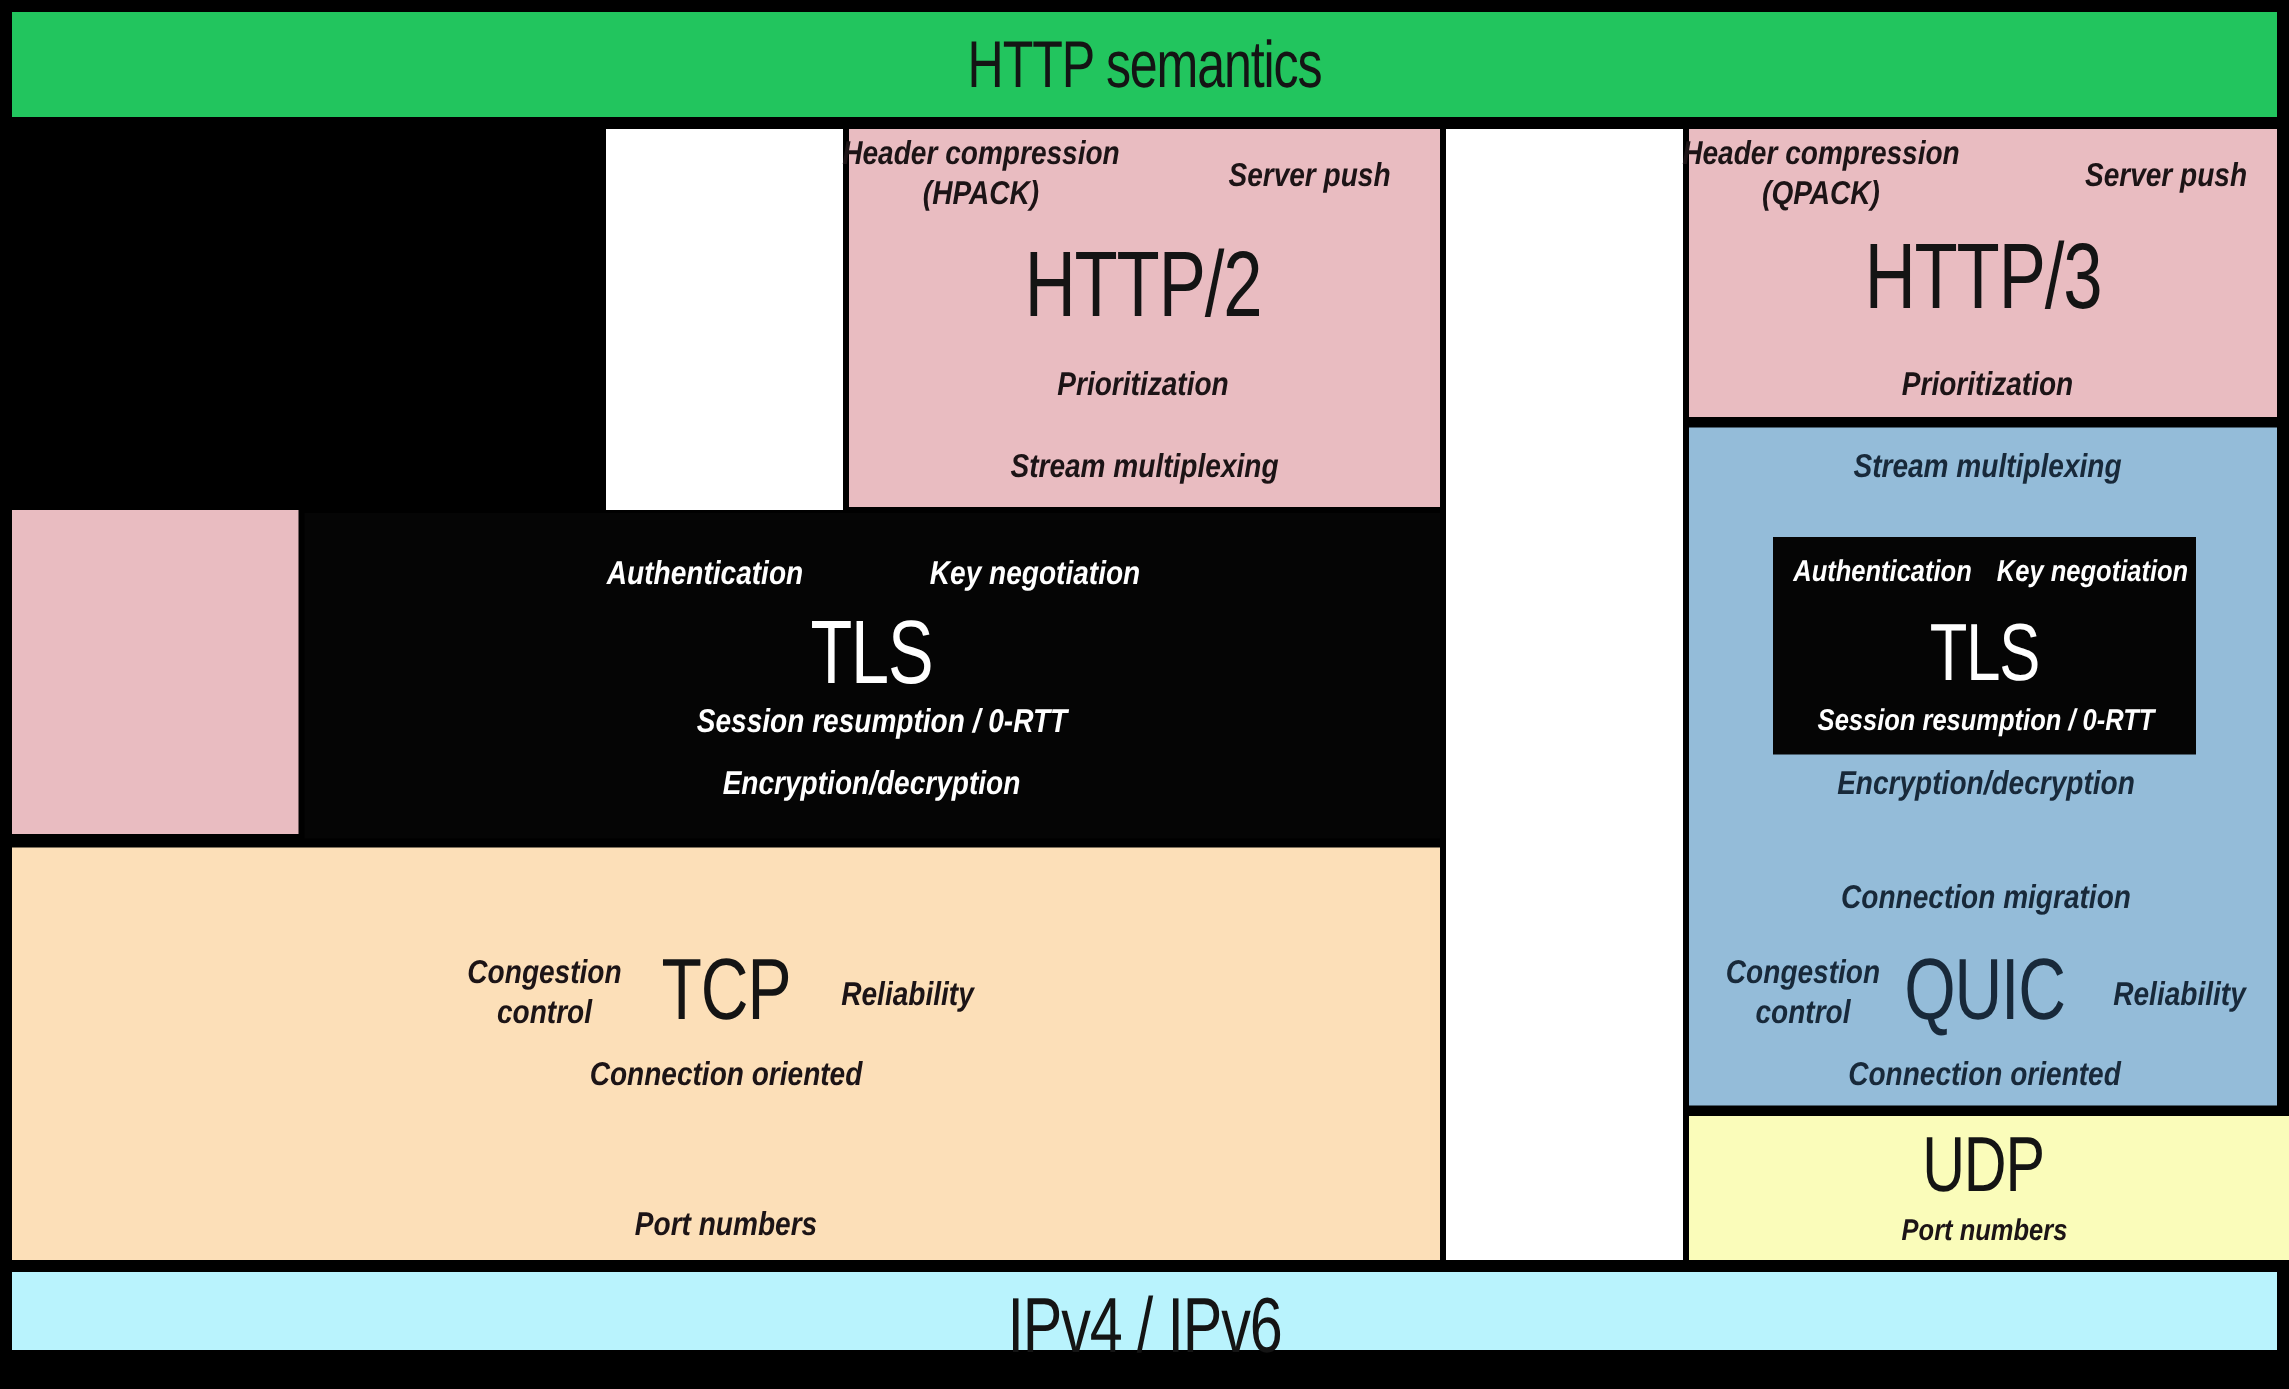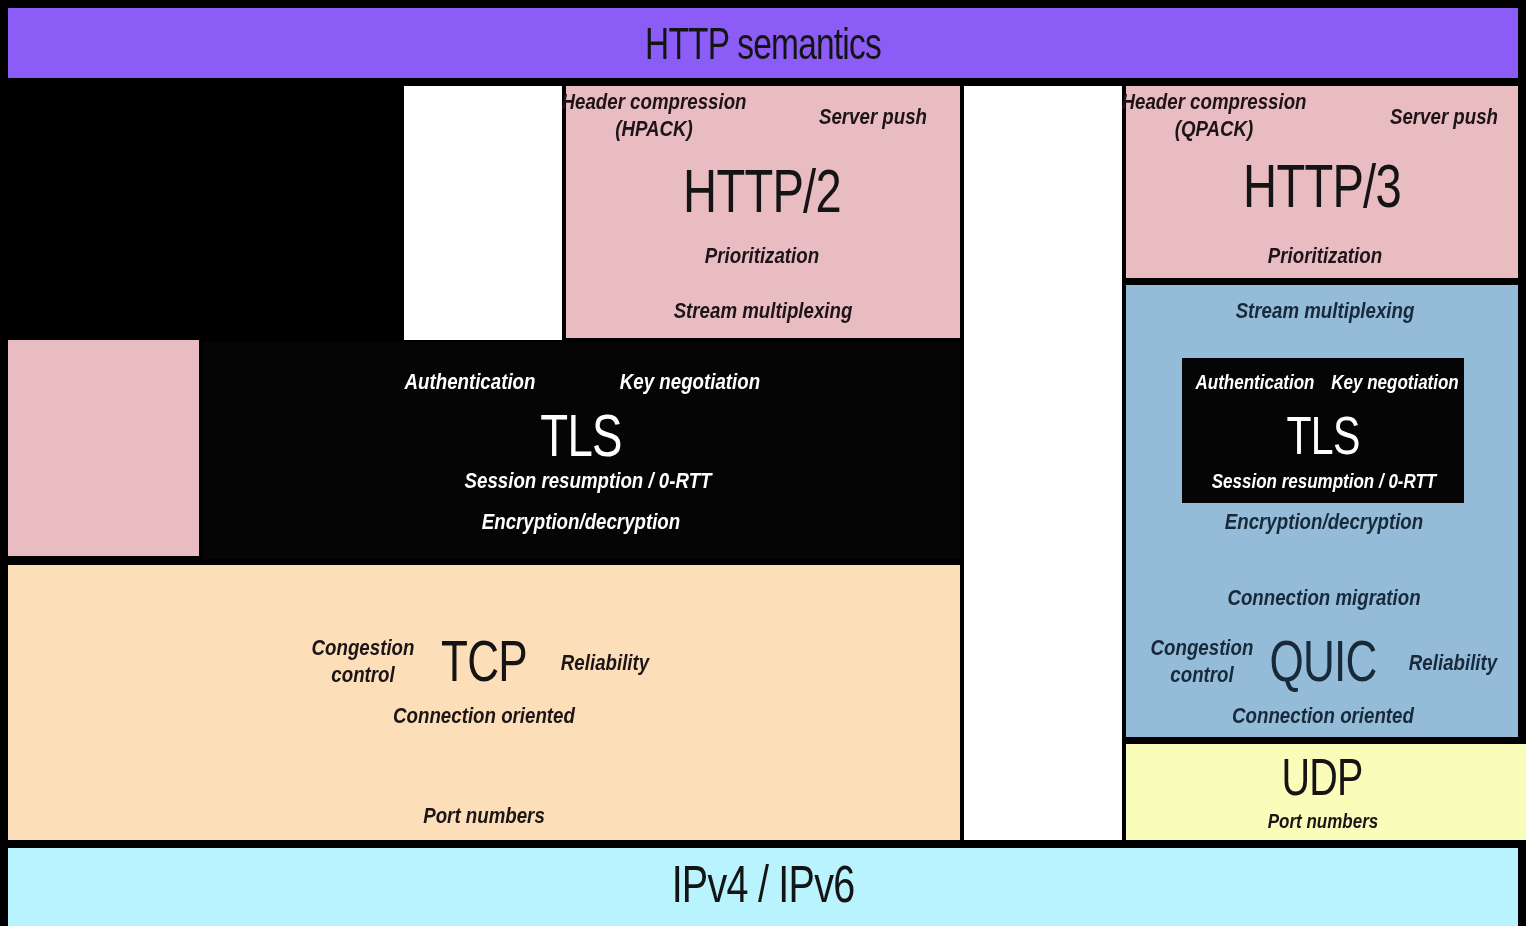--- a/index.html
+++ b/index.html
@@ -49,21 +49,21 @@
   .tls-box .t { color: #ffffff; }
 </style>
 </head>
 <body>
 
 <div class="canvas">
 
   <div class="white-gap" style="left:404px; top:86px; width:158px; height:254px"></div>
   <div class="white-gap" style="left:964px; top:86px; width:158px; height:754px"></div>
 
-  <div class="rect" style="left: 8px; top: 8px; width: 1510px; height: 70px; background-color: #8b5cf6;">
+  <div class="rect" style="left: 8px; top: 8px; width: 1510px; height: 70px; background-color: #22c55e;">
     <span class="t" style="left:755px; top:36px; font-size:44px">HTTP semantics</span>
   </div>
 
   <div class="rect" style="left: 8px; top: 340px; width: 191px; height: 216px; background-color: rgb(233, 188, 193);"></div>
 
   <div class="rect" style="left: 566px; top: 86px; width: 394px; height: 252px; background-color: rgb(233, 188, 193);">
     <div class="fblock" style="left:88px; top:30px">
       <span>Header compression</span>
       <span>(HPACK)</span>
     </div>
@@ -121,17 +121,17 @@
     <span class="t" style="left:197px; top:375px; font-size:58px">QUIC</span>
     <span class="f" style="left:327px; top:378px">Reliability</span>
     <span class="f" style="left:197px; top:431px">Connection oriented</span>
   </div>
 
   <div class="rect" style="left: 1126px; top: 744px; width: 456px; height: 96px; background-color: rgb(250, 252, 186);">
     <span class="t" style="left:196px; top:33px; font-size:52px">UDP</span>
     <span class="f" style="left:197px; top:77px; font-size:20px">Port numbers</span>
   </div>
 
-  <div class="rect" style="left: 8px; top: 848px; width: 1510px; height: 79px; background-color: rgb(185, 243, 253);">
+  <div class="rect" style="left: 8px; top: 848px; width: 1510px; height: 52px; background-color: rgb(185, 243, 253);">
     <span class="t" style="left:755px; top:36px; font-size:52px">IPv4 / IPv6</span>
   </div>
 
 </div>
 
 </body></html>

